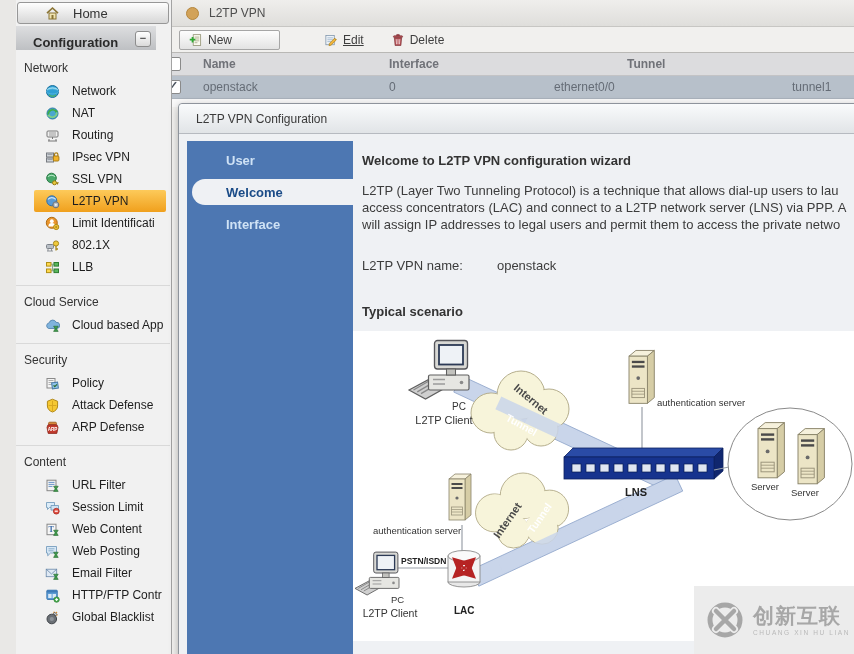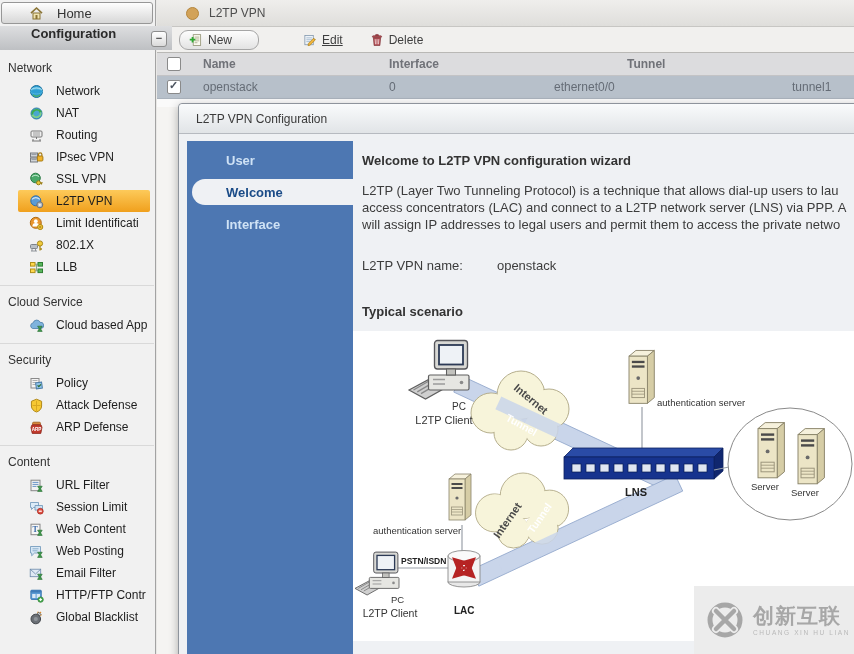--- a/index.html
+++ b/index.html
@@ -1,49 +1,49 @@
 <!DOCTYPE html>
 <html><head>
 <meta charset="utf-8">
 <style>
   html,body{margin:0;padding:0;}
   body{width:854px;height:654px;overflow:hidden;position:relative;background:#e9e8e6;
        font-family:"Liberation Sans",sans-serif;font-size:12px;color:#222;}
   .screen{position:absolute;inset:0;width:854px;height:654px;overflow:hidden;}
 
   
-  .sidebar{position:absolute;left:0;top:0;width:156px;height:654px;background:#f1f1f1;
+  .sidebar{position:absolute;left:16px;top:0;width:156px;height:654px;background:#f1f1f1;
            border-right:1px solid #a3a3a3;box-sizing:border-box;z-index:5;}
   .home-btn{position:absolute;left:1px;top:2px;width:152px;height:22px;border:1px solid #979797;
             border-radius:3px;background:linear-gradient(#fefefe,#d7d7d7);display:flex;align-items:center;
             gap:13px;padding-left:27px;box-sizing:border-box;font-size:13px;color:#333;cursor:default;}
-  .config-header{position:absolute;left:0;top:26px;width:172px;height:24px;
-                 background:linear-gradient(#dddee0,#bec0c3);display:flex;align-items:flex-start;
-                 font-weight:bold;font-size:13px;color:#2a2a2a;padding-left:31px;box-sizing:border-box;}
+  .config-header{position:absolute;left:0;top:26px;width:140px;height:24px;
+                 background:linear-gradient(#dddee0,#bec0c3);display:flex;align-items:flex-end;
+                 font-weight:bold;font-size:13px;color:#2a2a2a;padding-left:17px;box-sizing:border-box;}
   .min-btn{position:absolute;right:5px;top:5px;width:14px;height:14px;border:1px solid #8d8d8d;border-radius:3px;
            background:linear-gradient(#ffffff,#dadada);font-size:11px;line-height:12px;text-align:center;color:#555;}
   .nav{position:absolute;top:52px;left:0;right:1px;bottom:0;overflow:hidden;}
   .section{padding:5px 0 7px;}
   .section + .section{border-top:1px solid #d9d9d9;}
   .section-label{padding:4px 0 5px 8px;color:#333;}
   .item{height:22px;display:flex;align-items:center;gap:12px;margin:0 4px 0 18px;padding-left:11px;
         white-space:nowrap;overflow:hidden;color:#1d1d1d;cursor:default;}
   .item.selected{background:linear-gradient(#fdca5a,#f0a01d);border-radius:2px;}
   .ic{width:15px;height:15px;flex:none;display:inline-block;}
   .ic svg{width:100%;height:100%;display:block;}
 
   
   .main{position:absolute;left:157px;top:0;right:0;height:654px;background:#f5f4f2;}
   .tabbar{height:26px;background:linear-gradient(#efeeec,#dfdedb);border-bottom:1px solid #c7c6c3;
           display:flex;align-items:center;gap:10px;padding-left:29px;color:#4d4d4d;}
   .tab-circle{width:11px;height:11px;border-radius:50%;background:#d2a258;border:1px solid #b5863c;flex:none;}
   .toolbar{height:25px;background:#f1f0ee;border-bottom:1px solid #b9b8b5;display:flex;align-items:center;}
   .tbtn{display:flex;align-items:center;gap:5px;color:#3e3e3e;font-size:12px;cursor:default;}
   .tbtn .ic{width:14px;height:14px;}
-  .btn-new{margin-left:22px;width:80px;height:20px;border:1px solid #a6a6a6;border-radius:9px;
+  .btn-new{margin-left:22px;width:101px;height:20px;border:1px solid #a6a6a6;border-radius:2px;
            background:linear-gradient(#fdfdfd,#e3e3e3);padding-left:9px;box-sizing:border-box;}
   .btn-edit{margin-left:44px;text-decoration:underline;}
   .btn-delete{margin-left:27px;}
 
   .table{}
   .thead{height:22px;background:#dcdcde;border-bottom:1px solid #c3c3c5;display:flex;align-items:center;
          font-weight:bold;color:#707278;}
   .trow{height:22px;background:#b7c0ca;border-bottom:1px solid #a9b2bc;display:flex;align-items:center;color:#656c76;}
   .c0{width:34px;display:flex;justify-content:center;flex:none;}
   .c1{width:190px;padding-left:12px;box-sizing:border-box;flex:none;}

